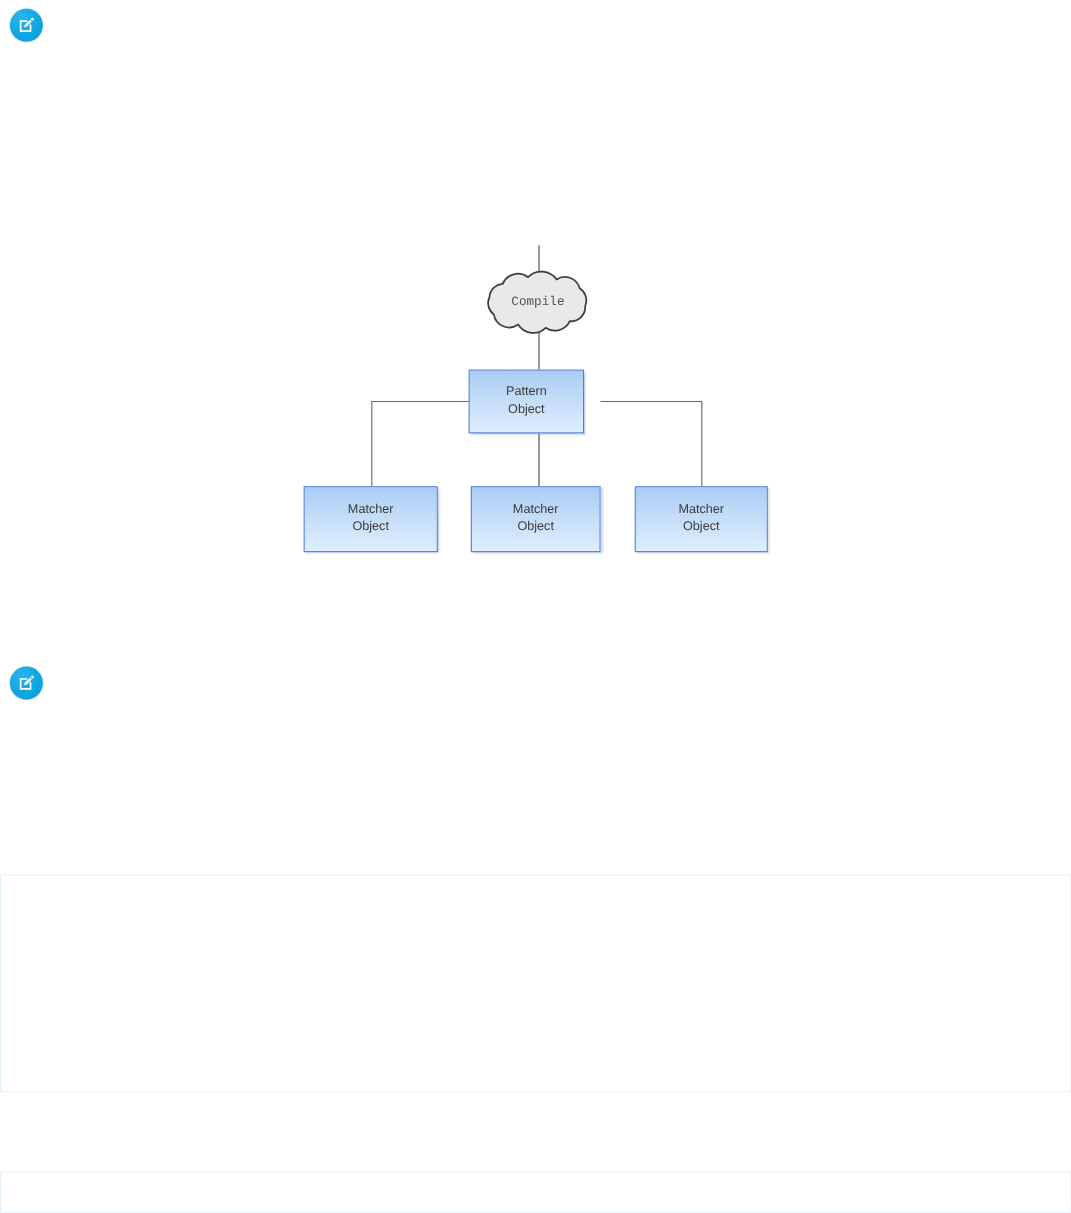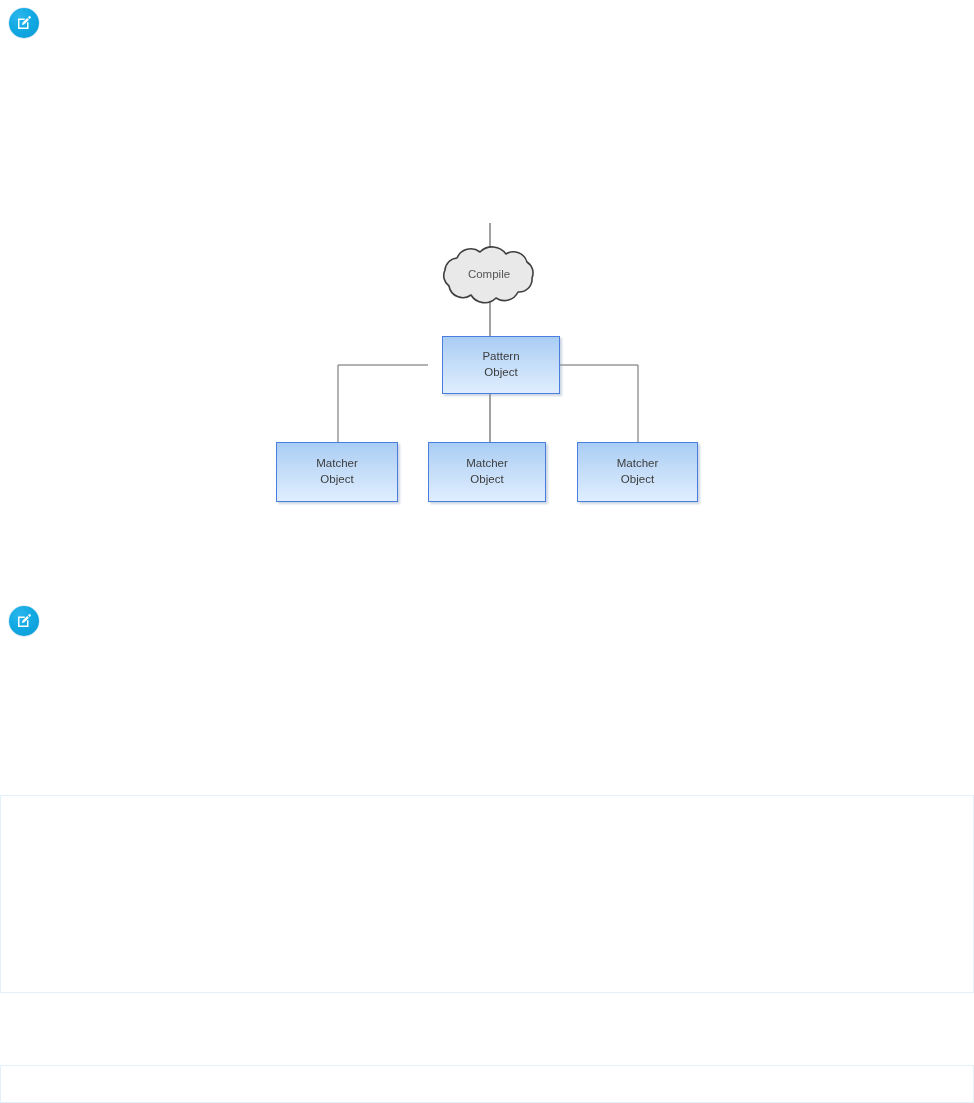--- a/index.html
+++ b/index.html
@@ -77,23 +77,23 @@
     box-shadow: 2px 2px 2px rgba(120,120,120,0.45);
   }
 
   
   .node-blue {
     border: 1px solid #4a7ddd;
     background: linear-gradient(to bottom, #a9cdf4 0%, #c3dcf8 45%, #dfeeff 100%);
     box-shadow: 2px 2px 2px rgba(130,150,180,0.40);
   }
   #node-pattern {
-    left: 442px;
+    left: 426px;
     top: 336px;
-    width: 118px;
+    width: 105px;
     height: 58px;
   }
   #node-matcher-1 { left: 276px; top: 442px; width: 122px; height: 60px; }
   #node-matcher-2 { left: 428px; top: 442px; width: 118px; height: 60px; }
   #node-matcher-3 { left: 577px; top: 442px; width: 121px; height: 60px; }
 
   
   .cloud-wrap {
     position: absolute;
     left: 423px;
@@ -108,20 +108,21 @@
     left: 0;
     top: 0;
     width: 132px;
     height: 68px;
     display: flex;
     align-items: center;
     justify-content: center;
     font-size: 11.5px;
     color: #555555;
     pointer-events: none;
+    font-family: Liberation Mono, monospace;
   }
 
   
   .panel {
     position: absolute;
     box-sizing: border-box;
     border: 1px solid #e3f1fa;
     background: #ffffff;
   }
   #panel-1 { left: 0px; top: 795px; width: 974px; height: 198px; }

